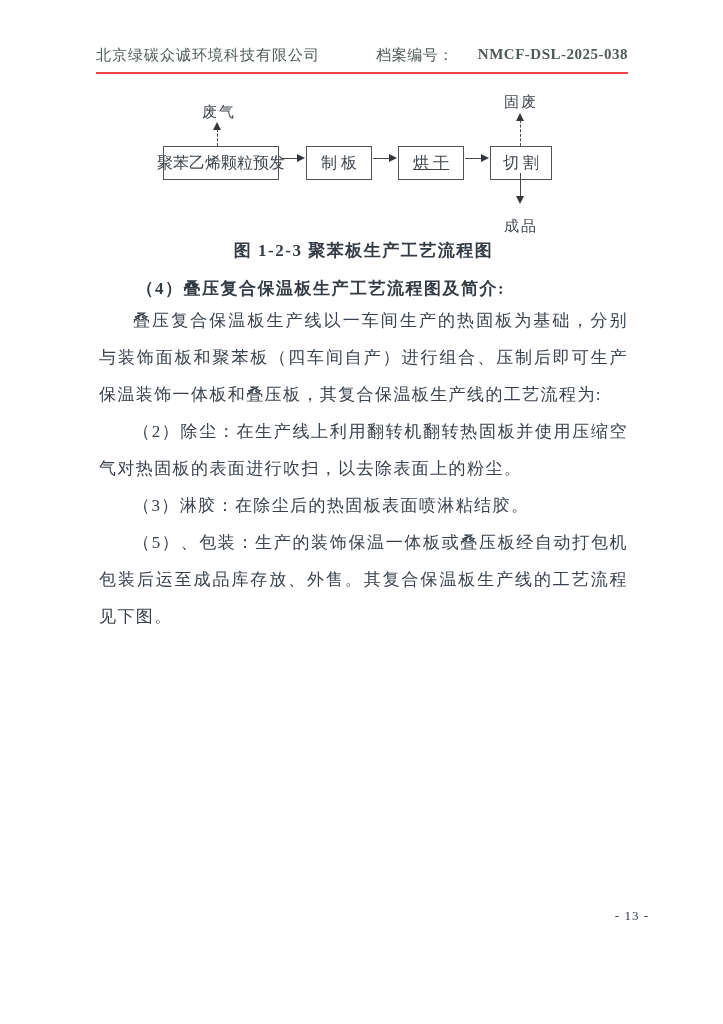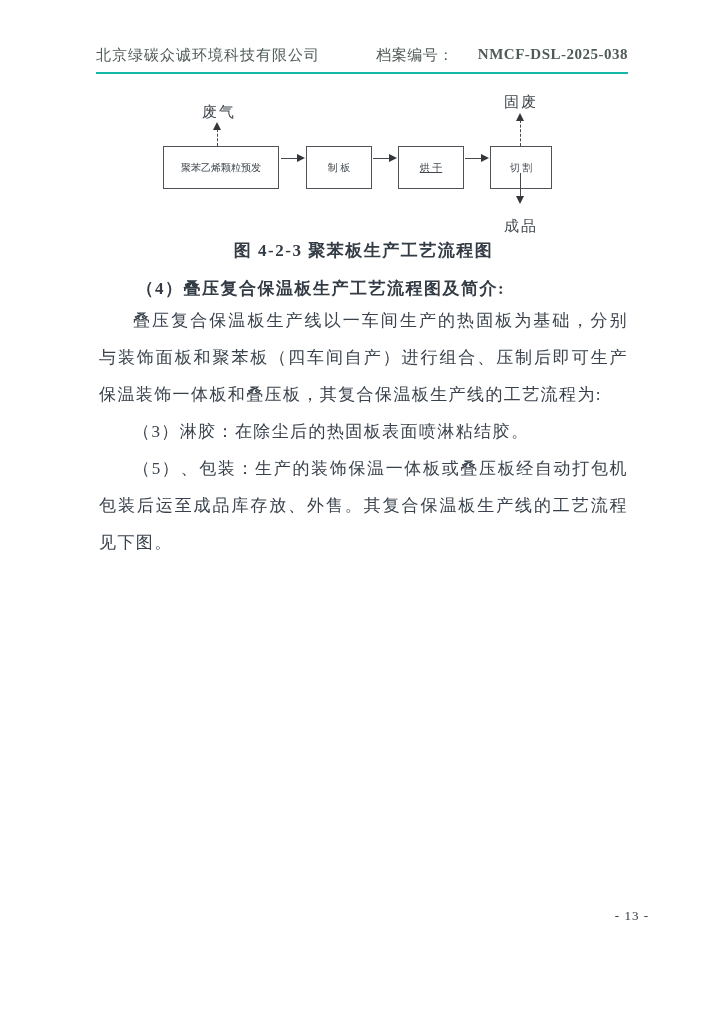--- a/index.html
+++ b/index.html
@@ -18,40 +18,40 @@
   
   .header {
     position: absolute;
     left: 96px;
     top: 46px;
     width: 532px;
     display: flex;
     justify-content: space-between;
     align-items: baseline;
     padding-bottom: 7px;
-    border-bottom: 2px solid #14b8a6;
+    border-bottom: 2px solid #ef4444;
     font-size: 15px;
     color: #4f5b55;
     letter-spacing: 1px;
   }
   .header .doc-ref { display: flex; gap: 24px; letter-spacing: 0.5px; }
   .header .doc-number { font-weight: 700; letter-spacing: 0.5px; }
 
   
   .flowchart { position: absolute; left: 0; top: 0; width: 723px; height: 240px; font-size: 15px; color: #3f464d; }
   .fc-label { position: absolute; letter-spacing: 2px; }
   .fc-box {
     position: absolute;
-    height: 43px;
+    height: 34px;
     border: 1.5px solid #4d5358;
     background: #ffffff;
     display: flex;
     align-items: center;
     justify-content: center;
-    font-size: 10px;
+    font-size: 16px;
     white-space: nowrap;
   }
   .hline { position: absolute; height: 0; border-top: 1.5px solid #45494e; }
   .vline-dashed { position: absolute; width: 0; border-left: 1.5px dashed #45494e; }
   .vline-solid { position: absolute; width: 0; border-left: 1.5px solid #45494e; }
   .tri-right { position: absolute; width: 0; height: 0; border-top: 4.5px solid transparent; border-bottom: 4.5px solid transparent; border-left: 8px solid #33373b; }
   .tri-up { position: absolute; width: 0; height: 0; border-left: 4.5px solid transparent; border-right: 4.5px solid transparent; border-bottom: 8px solid #33373b; }
   .tri-down { position: absolute; width: 0; height: 0; border-left: 4.5px solid transparent; border-right: 4.5px solid transparent; border-top: 8px solid #33373b; }
 
   
@@ -138,22 +138,23 @@
     <span class="fc-label" style="left:504px; top:93px;">固废</span>
     <span class="tri-up" style="left:516px; top:113px;"></span>
     <span class="vline-dashed" style="left:520px; top:120px; height:26px;"></span>
 
     <span class="vline-solid" style="left:520px; top:173px; height:24px;"></span>
     <span class="tri-down" style="left:516px; top:196px;"></span>
     <span class="fc-label" style="left:504px; top:204px;margin-top:13px;">成品</span>
   </div>
 
   <div class="content">
-    <div class="figure-caption">图 4-2-3 聚苯板生产工艺流程图</div>
+    <div class="figure-caption">图 1-2-3 聚苯板生产工艺流程图</div>
     <div class="section-heading">（4）叠压复合保温板生产工艺流程图及简介:</div>
     <p class="body-par">叠压复合保温板生产线以一车间生产的热固板为基础，分别与装饰面板和聚苯板（四车间自产）进行组合、压制后即可生产保温装饰一体板和叠压板，其复合保温板生产线的工艺流程为:</p>
+    <p class="body-par">（2）除尘：在生产线上利用翻转机翻转热固板并使用压缩空气对热固板的表面进行吹扫，以去除表面上的粉尘。</p>
     <p class="body-par">（3）淋胶：在除尘后的热固板表面喷淋粘结胶。</p>
     <p class="body-par">（5）、包装：生产的装饰保温一体板或叠压板经自动打包机包装后运至成品库存放、外售。其复合保温板生产线的工艺流程见下图。</p>
   </div>
 
   <div class="footer">- 13 -</div>
 
 </div>
 
 </body></html>

